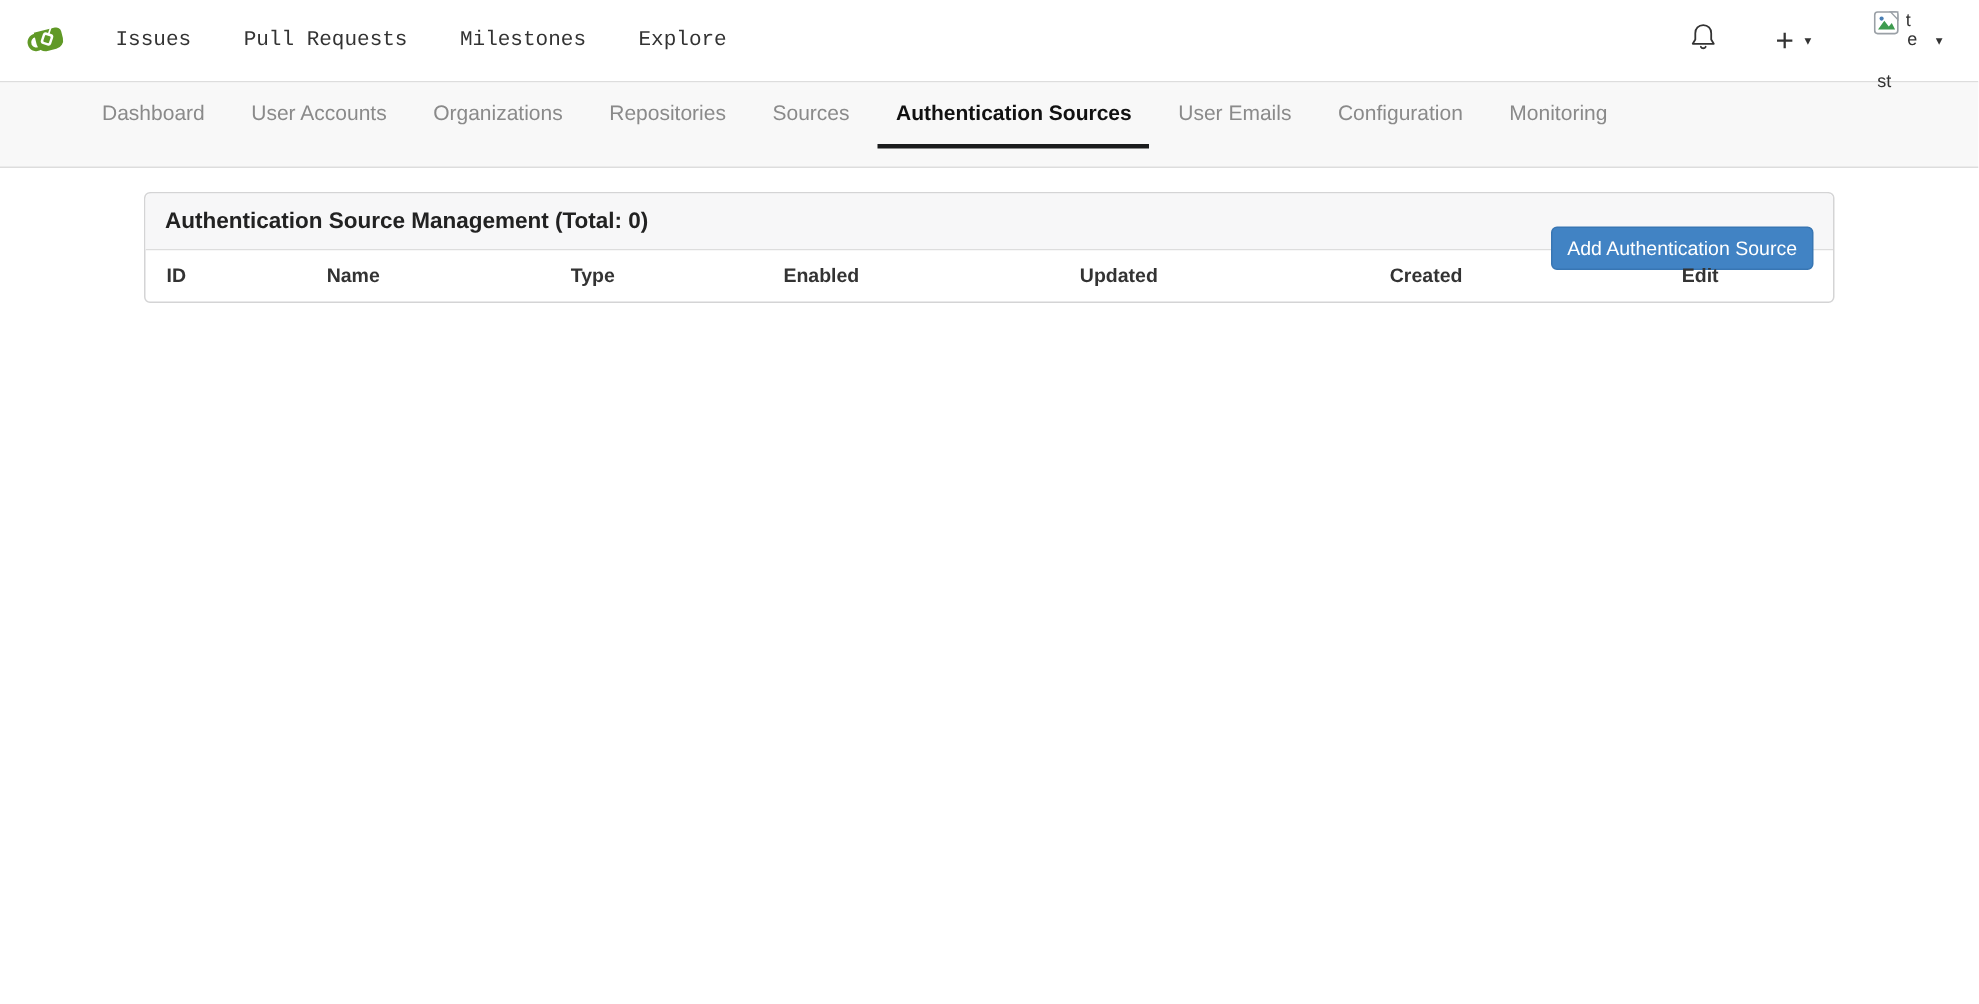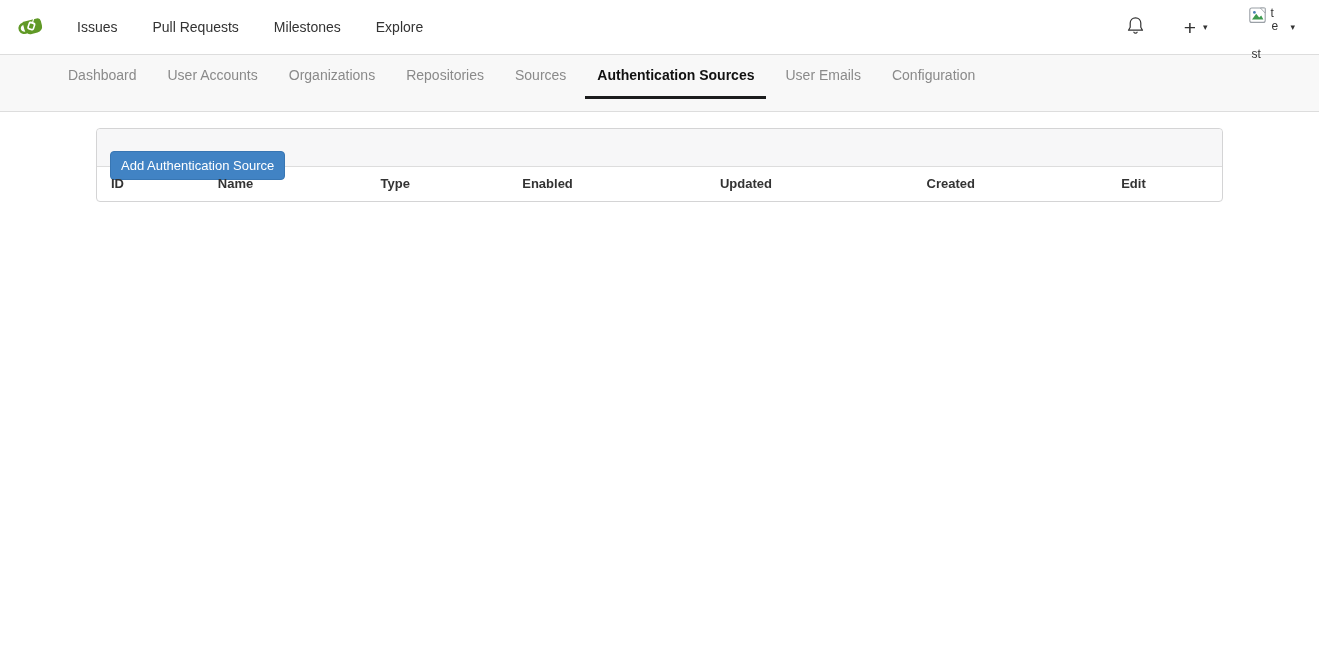--- a/index.html
+++ b/index.html
@@ -14,21 +14,21 @@
 
   
   .topnav {
     display: flex; align-items: center;
     height: 55px;
     padding: 0 24px 0 16px;
     border-bottom: 1px solid #dddddd;
     background: #fff;
   }
   .logo-wrap { display: flex; align-items: center; margin-right: 31px; }
-  .nav-links { display: flex; gap: 35px; }
+  .nav-links { display: flex; gap: 35px; font-family: Liberation Mono, monospace; }
   .nav-link {
     font-size: 14px; color: #333; cursor: pointer; white-space: nowrap;
   }
   .topnav-right { margin-left: auto; display: flex; align-items: center; }
   .icon-btn { display: flex; align-items: center; cursor: pointer; }
   .bell-wrap { margin-right: 40px; }
   .plus-group { display: flex; align-items: center; gap: 7px; margin-right: 42px; cursor: pointer; }
   .plus-glyph { font-size: 21px; font-weight: 300; color: #333; line-height: 1; }
   .caret { font-size: 9px; color: #333; line-height: 1; }
 
@@ -172,25 +172,27 @@
 
 <div class="tabbar">
   <div class="tab">Dashboard</div>
   <div class="tab">User Accounts</div>
   <div class="tab">Organizations</div>
   <div class="tab">Repositories</div>
   <div class="tab">Sources</div>
   <div class="tab active">Authentication Sources</div>
   <div class="tab">User Emails</div>
   <div class="tab">Configuration</div>
+  <div class="tab">Monitoring</div>
 </div>
 
 <div class="content">
   <div class="panel">
     <div class="panel-header">
+      <span class="panel-title">Authentication Source Management (Total: 0)</span>
       <button class="btn-primary">Add Authentication Source</button>
     </div>
     <table class="auth-table">
       <colgroup>
         <col style="width:107px">
           <col style="width:163px">
           <col style="width:142px">
         <col style="width:198px">
           <col style="width:207px">
           <col style="width:195px">

